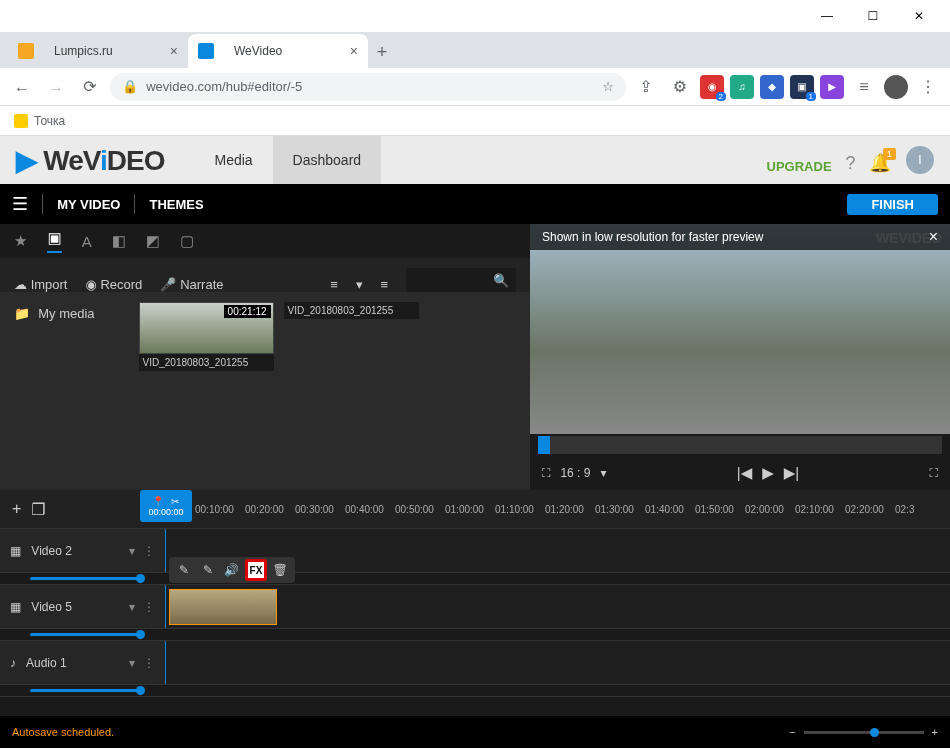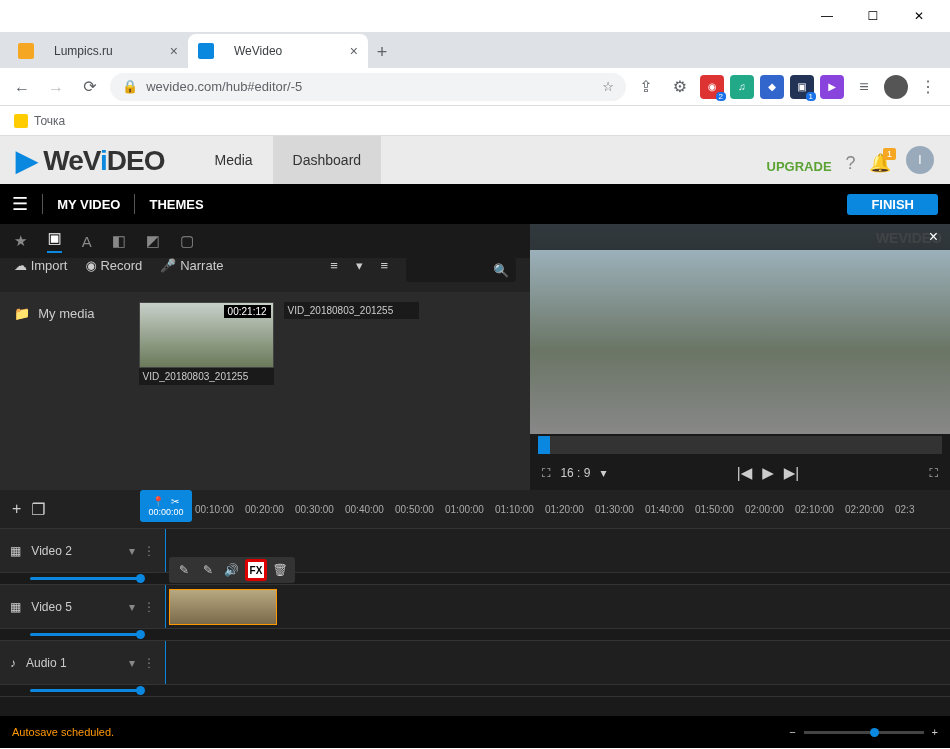--- a/index.html
+++ b/index.html
@@ -38,29 +38,29 @@
 .menu-icon{font-size:18px;}
 .sep{width:1px;height:20px;background:#555;}
 .editorbar .label{font-size:13px;font-weight:bold;}
 .finish{margin-left:auto;background:#0a88e0;color:#fff;padding:3px 24px;font-size:13px;font-weight:bold;border:none;border-radius:3px;}
 
 .main{display:flex;height:266px;}
 .left{flex:1;background:#2b2b2b;display:flex;flex-direction:column;}
 .mtabs{height:34px;background:#1a1a1a;display:flex;align-items:center;padding:0 14px;gap:20px;}
 .mtab{color:#888;font-size:15px;}
 .mtab.active{color:#fff;border-bottom:2px solid #0a88e0;padding-bottom:4px;}
-.mtools{height:34px;background:#232323;display:flex;align-items:flex-start;padding:0 14px;gap:18px;color:#ccc;font-size:13px;}
+.mtools{height:34px;background:#232323;display:flex;align-items:flex-end;padding:0 14px;gap:18px;color:#ccc;font-size:13px;}
 .mtools .sp{flex:1;}
 .search{background:#1a1a1a;width:110px;height:24px;border-radius:3px;display:flex;align-items:center;justify-content:flex-end;padding:0 6px;}
 .search .mag{color:#888;}
 .mediabody{flex:1;display:flex;padding:10px;}
 .folder{display:flex;align-items:center;gap:8px;color:#ccc;font-size:13px;padding:4px;}
 .clips{display:flex;gap:10px;margin-left:40px;}
 .clip{width:135px;}
-.clip .thumb{height:66px;background:linear-gradient(180deg,#c8d0c8 0%,#6a7a5a 100%);position:relative;border:1px solid #444;}
+.clip .thumb{height:52px;background:linear-gradient(180deg,#c8d0c8 0%,#6a7a5a 100%);position:relative;border:1px solid #444;}
 .clip .dur{position:absolute;top:2px;right:2px;background:#000;color:#fff;font-size:10px;padding:1px 4px;}
 .clip .name{background:#1a1a1a;color:#ccc;font-size:10px;padding:3px 4px;white-space:nowrap;overflow:hidden;}
 .right{width:420px;background:#1a1a1a;display:flex;flex-direction:column;position:relative;}
 .lowres{height:26px;background:rgba(0,0,0,0.7);color:#fff;font-size:12px;display:flex;align-items:center;padding:0 12px;position:absolute;top:0;left:0;right:0;z-index:2;}
 .lowres .x{margin-left:auto;font-size:16px;}
 .preview{flex:1;background:linear-gradient(180deg,#a8c0d0 0%,#6a7565 60%,#888 100%);position:relative;}
 .wmark{position:absolute;top:6px;right:8px;color:rgba(255,255,255,0.6);font-size:14px;font-weight:bold;}
 .scrub{height:18px;background:#333;position:relative;margin:2px 8px;}
 .scrub .prog{position:absolute;left:0;top:0;bottom:0;width:12px;background:#0a88e0;}
 .pcontrols{height:34px;display:flex;align-items:center;padding:0 12px;color:#ccc;font-size:12px;gap:10px;}
@@ -202,20 +202,21 @@
           <div class="name">VID_20180803_201255</div>
         </div>
         <div class="clip">
           <div class="name">VID_20180803_201255</div>
         </div>
       </div>
     </div>
   </div>
   <div class="right">
     <div class="lowres">
+      <span>Shown in low resolution for faster preview</span>
       <span class="x">×</span>
     </div>
     <div class="preview">
       <span class="wmark">WEVIDEO</span>
     </div>
     <div class="scrub">
         <div class="prog"></div>
       </div>
     <div class="pcontrols">
       <span>⛶</span>

